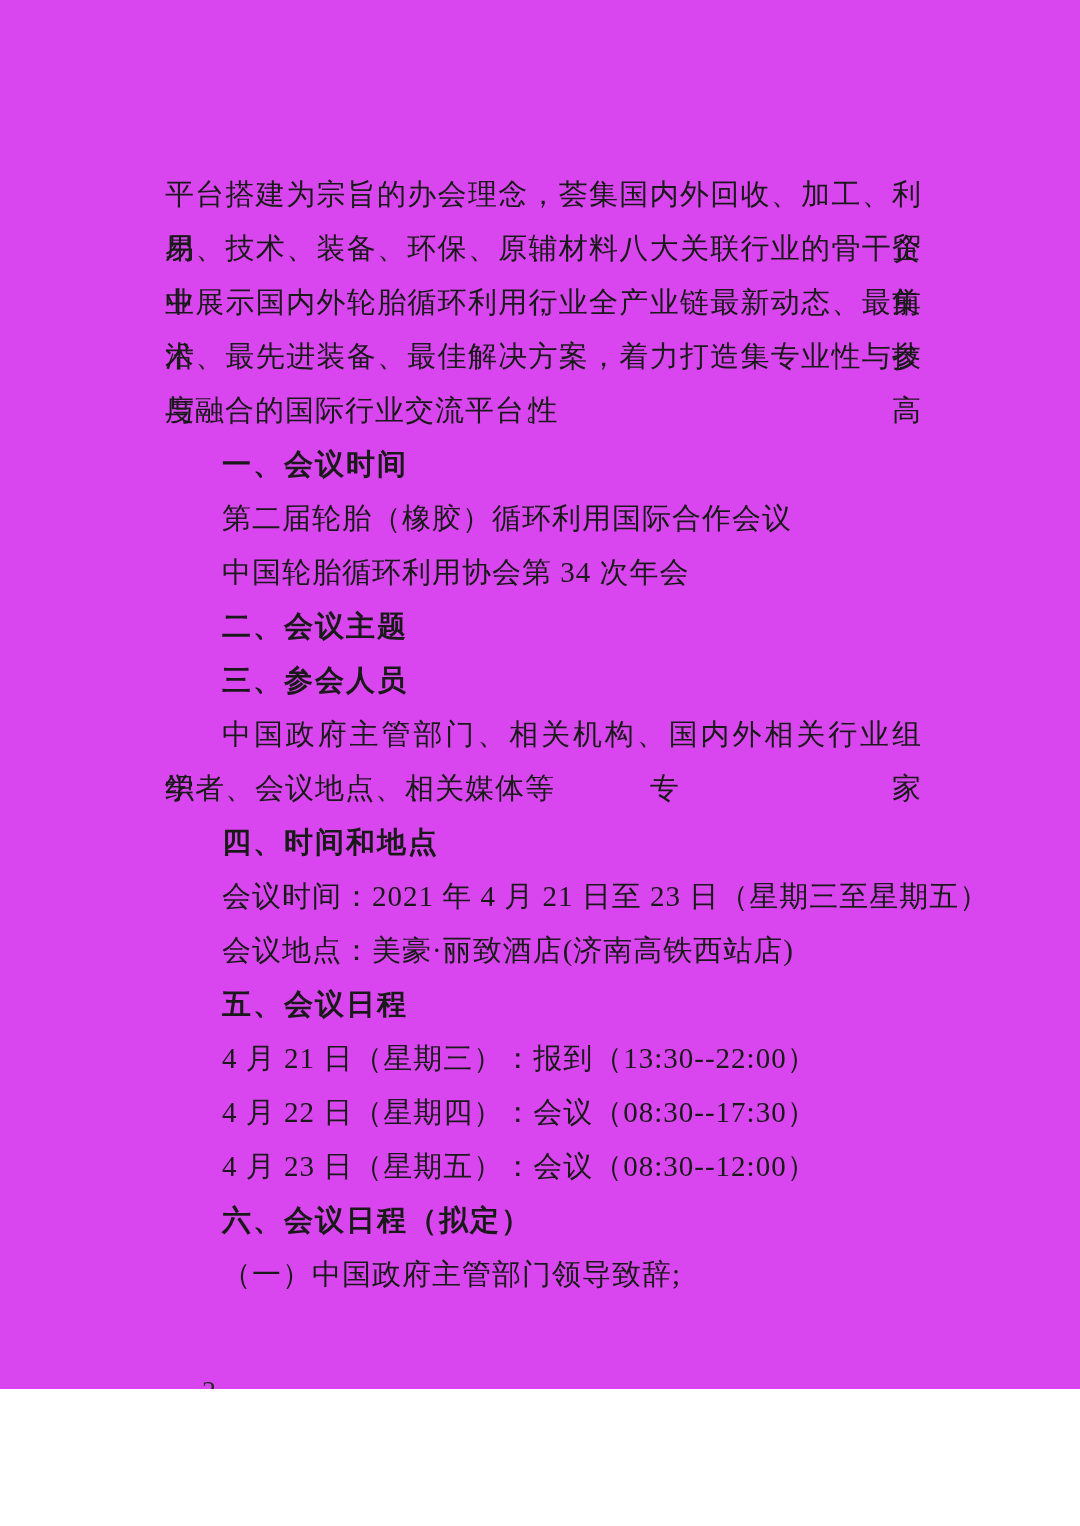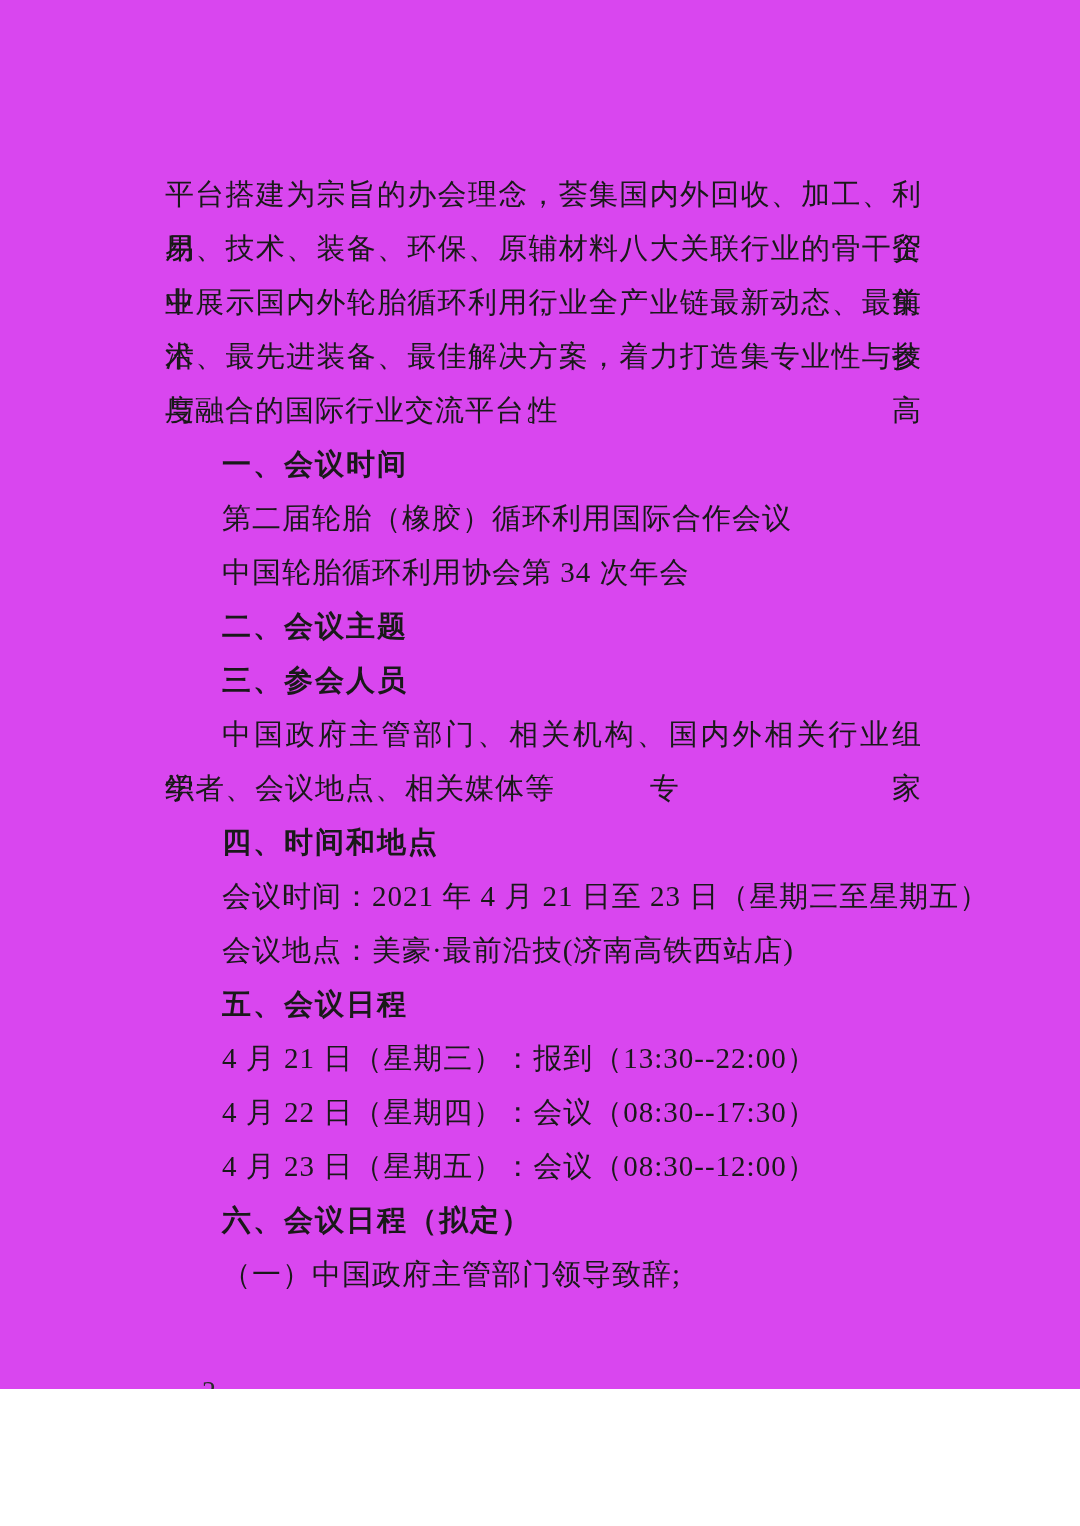--- a/index.html
+++ b/index.html
@@ -65,21 +65,21 @@
       <div class="line">度融合的国际行业交流平台。</div>
       <div class="line heading indent">一、会议时间</div>
       <div class="line indent">第二届轮胎（橡胶）循环利用国际合作会议</div>
       <div class="line indent">中国轮胎循环利用协会第 34 次年会</div>
       <div class="line heading indent">二、会议主题</div>
       <div class="line heading indent">三、参会人员</div>
       <div class="line indent justify">中国政府主管部门、相关机构、国内外相关行业组织、专家</div>
       <div class="line">学者、会议地点、相关媒体等</div>
       <div class="line heading indent">四、时间和地点</div>
       <div class="line indent">会议时间：2021 年 4 月 21 日至 23 日（星期三至星期五）</div>
-      <div class="line indent">会议地点：美豪·最前沿技(济南高铁西站店)</div>
+      <div class="line indent">会议地点：美豪·丽致酒店(济南高铁西站店)</div>
       <div class="line heading indent">五、会议日程</div>
       <div class="line indent">4 月 21 日（星期三）：报到（13:30--22:00）</div>
       <div class="line indent">4 月 22 日（星期四）：会议（08:30--17:30）</div>
       <div class="line indent">4 月 23 日（星期五）：会议（08:30--12:00）</div>
       <div class="line heading indent">六、会议日程（拟定）</div>
       <div class="line indent">（一）中国政府主管部门领导致辞;</div>
     </main>
   <div class="footer">— 2 —</div>
 </div>
 

